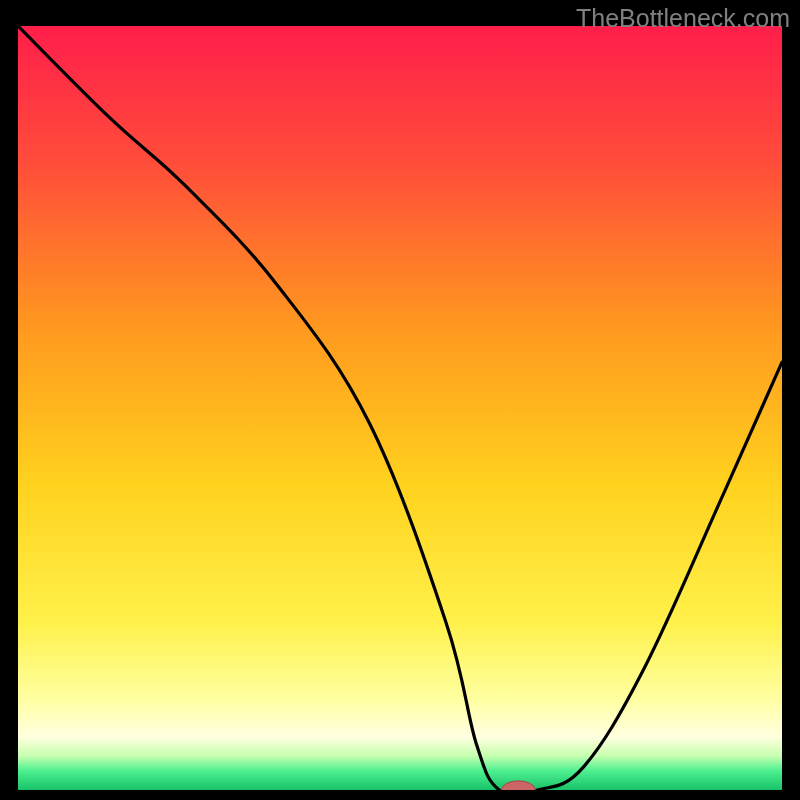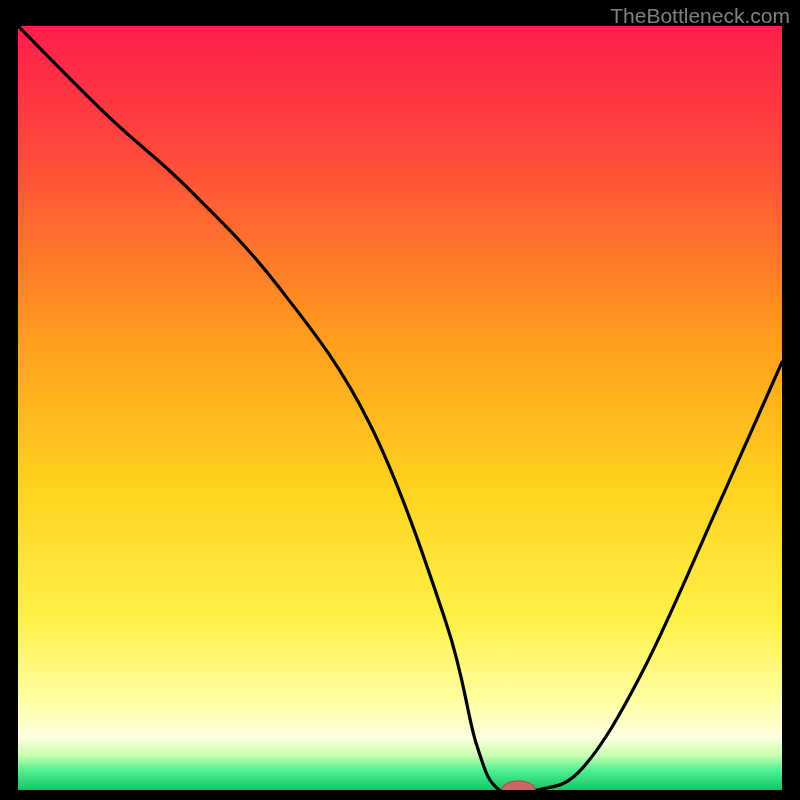--- a/index.html
+++ b/index.html
@@ -15,21 +15,21 @@
     width: 800px;
     height: 800px;
     background: #000000;
   }
   .watermark {
     position: absolute;
     top: 4px;
     right: 10px;
     color: #808080;
     font-family: Arial, Helvetica, sans-serif;
-    font-size: 21px;
+    font-size: 25px;
     letter-spacing: 0px;
     z-index: 5;
   }
   svg.plot {
     position: absolute;
     left: 18px;
     top: 26px;
     display: block;
   }
 </style>

